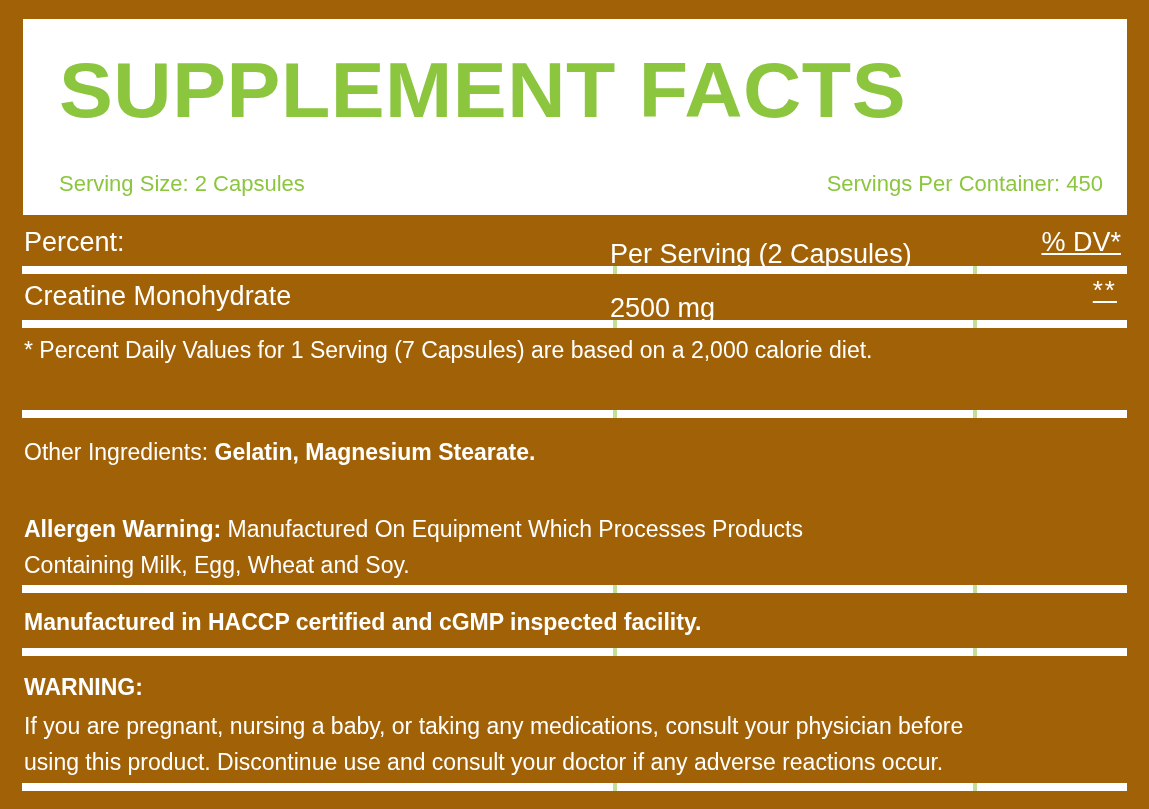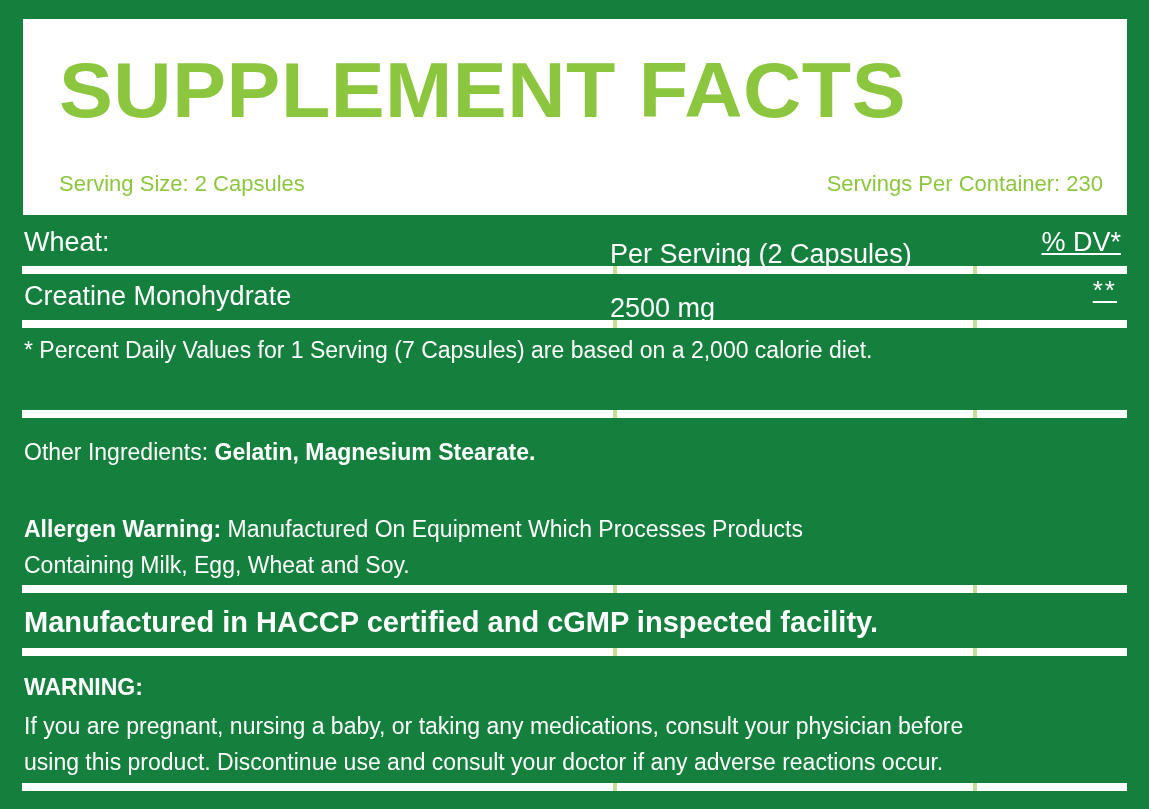--- a/index.html
+++ b/index.html
@@ -12,21 +12,21 @@
 
   body {
     font-family: "Liberation Sans", sans-serif;
     background: #8cc63f;
     position: relative;
   }
 
   #label {
     position: absolute;
     inset: 0;
-    background: #15803d;
+    background: #a16207;
   }
 
   
   .header-panel {
     position: absolute;
     left: 23px;
     top: 19px;
     width: 1104px;
     height: 196px;
     background: #ffffff;
@@ -149,21 +149,21 @@
 
   .allergen {
     top: 511px;
     font-size: 23px;
     line-height: 36px;
   }
   .allergen .lbl { font-weight: 700; }
 
   .haccp {
     top: 607px;
-    font-size: 29px;
+    font-size: 23px;
     line-height: 30px;
     font-weight: 700;
   }
 
   .warn-label {
     top: 673px;
     font-size: 23px;
     line-height: 28px;
     font-weight: 700;
   }
@@ -178,26 +178,26 @@
 </head>
 <body>
 
 <div id="label">
 
   <div class="header-panel">
     <div class="facts-title">SUPPLEMENT FACTS</div>
 
     <div class="serving-row">
       <span>Serving Size: 2 Capsules</span>
-      <span>Servings Per Container: 230</span>
+      <span>Servings Per Container: 450</span>
     </div>
   </div>
 
   <div class="trow thead">
-    <span class="c-name">Wheat:</span>
+    <span class="c-name">Percent:</span>
     <span class="c-amount">Per Serving (2 Capsules)</span>
     <span class="c-dv">% DV*</span>
   </div>
 
   <div class="rule" style="top:266px;">
     <span class="seg seg-a"></span>
     <span class="gap"></span>
     <span class="seg seg-b"></span>
     <span class="gap"></span>
     <span class="seg seg-c"></span>

